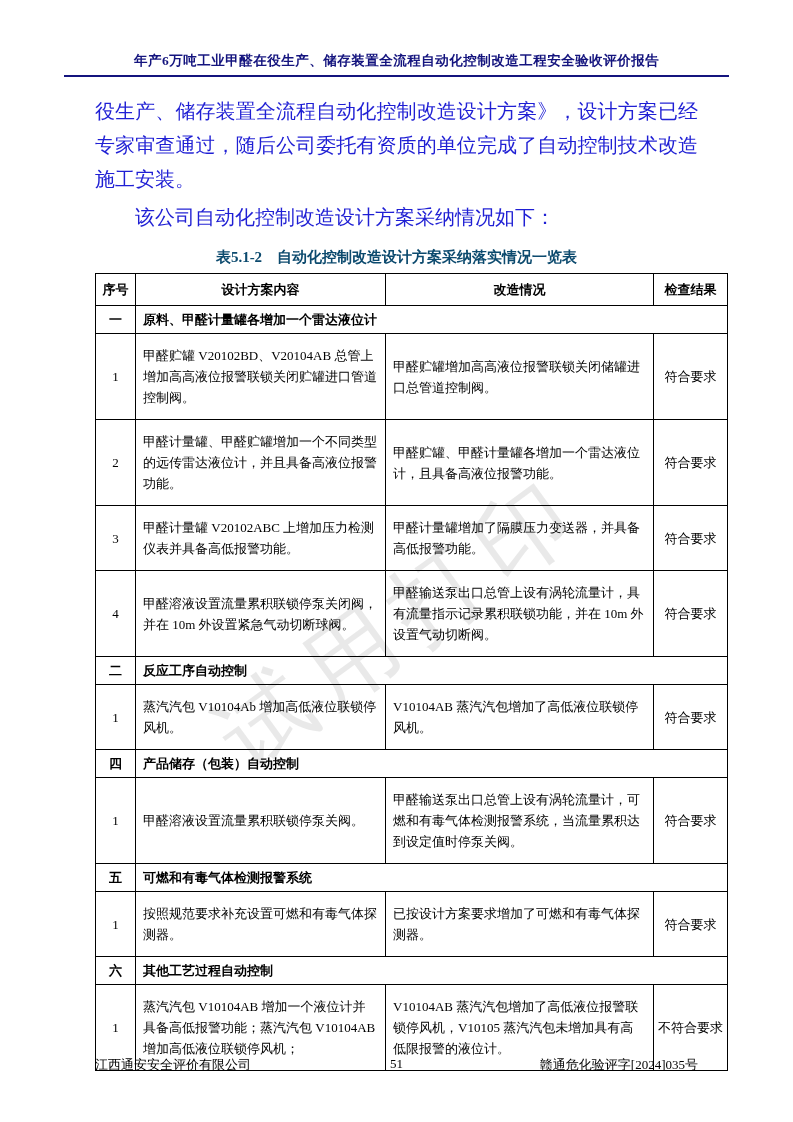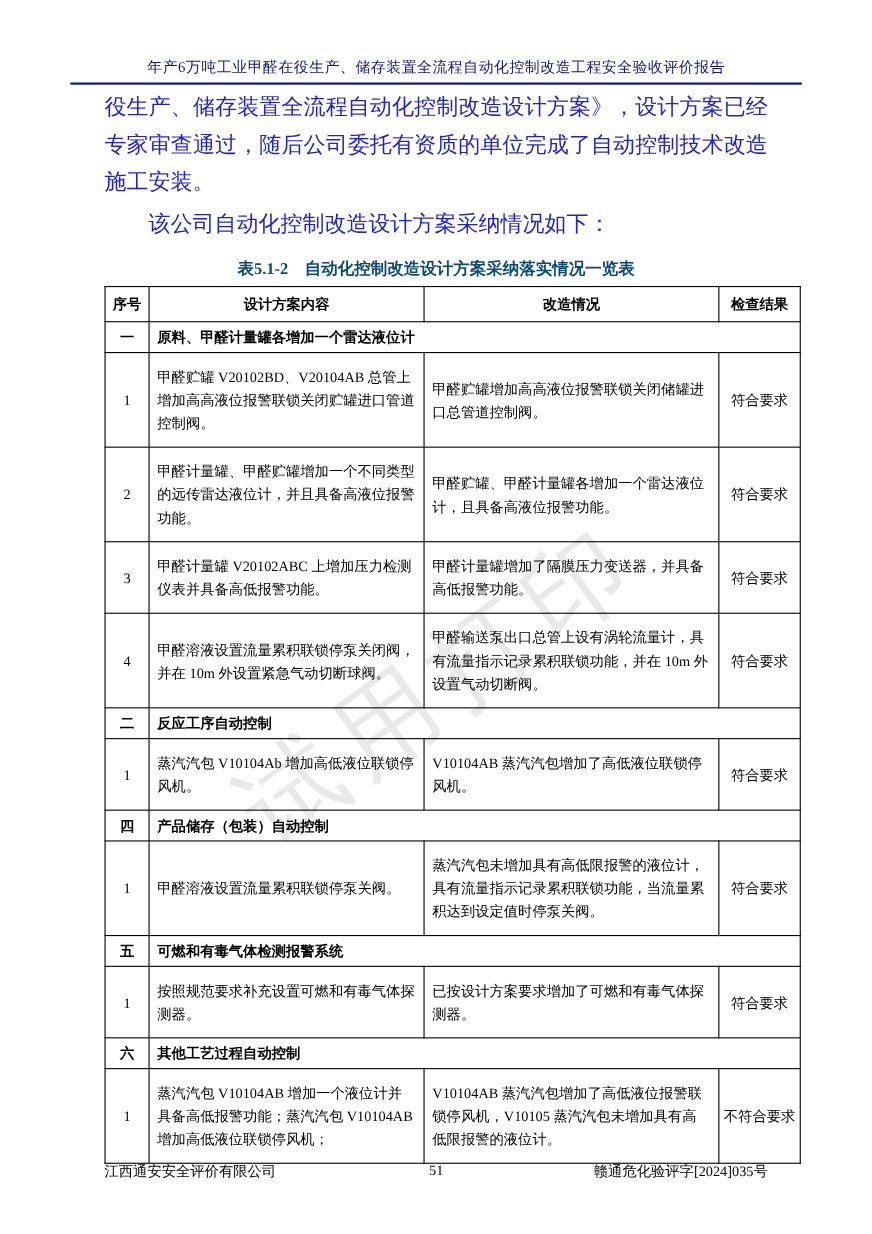--- a/index.html
+++ b/index.html
@@ -25,30 +25,30 @@
     color:var(--watermark,#bdbdbd);opacity:.32;
     pointer-events:none;white-space:nowrap;
     z-index:0;
   }
   .header{
     margin:0 64px;padding-top:52px;padding-bottom:5px;
     border-bottom:2px solid var(--header-text,#14147e);
     text-align:center;
   }
   .header-title{
-    font-size:13.5px;font-weight:normal;
+    font-size:13.5px;font-weight:bold;
     color:var(--header-text,#14147e);
     letter-spacing:.5px;
   }
   .body-area{margin:0 95px;position:relative;z-index:1;}
   .para{
     font-size:20px;line-height:34px;
     color:var(--body-text,#1f1fd4);
     text-align:justify;
-    margin-top:4px;
+    margin-top:17px;
   }
   .para.indent{text-indent:2em;margin-top:4px;}
   .table-title{
     margin-top:14px;margin-bottom:6px;
     text-align:center;font-size:15px;font-weight:bold;color:#0c4a6e;
   }
   table.adoption{
     width:632px;margin:0 auto;
     border-collapse:collapse;table-layout:fixed;
     background:transparent;
@@ -151,21 +151,21 @@
             <td class="status">V10104AB 蒸汽汽包增加了高低液位联锁停风机。</td>
             <td class="result">符合要求</td>
           </tr>
           <tr class="section-row">
             <td class="num">四</td>
             <td class="section-title" colspan="3">产品储存（包装）自动控制</td>
           </tr>
           <tr>
             <td class="num">1</td>
             <td class="content">甲醛溶液设置流量累积联锁停泵关阀。</td>
-            <td class="status">蒸汽汽包未增加具有高低限报警的液位计，具有流量指示记录累积联锁功能，当流量累积达到设定值时停泵关阀。</td>
+            <td class="status">甲醛输送泵出口总管上设有涡轮流量计，可燃和有毒气体检测报警系统，当流量累积达到设定值时停泵关阀。</td>
             <td class="result">符合要求</td>
           </tr>
           <tr class="section-row">
             <td class="num">五</td>
             <td class="section-title" colspan="3">可燃和有毒气体检测报警系统</td>
           </tr>
           <tr>
             <td class="num">1</td>
             <td class="content">按照规范要求补充设置可燃和有毒气体探测器。</td>
             <td class="status">已按设计方案要求增加了可燃和有毒气体探测器。</td>

